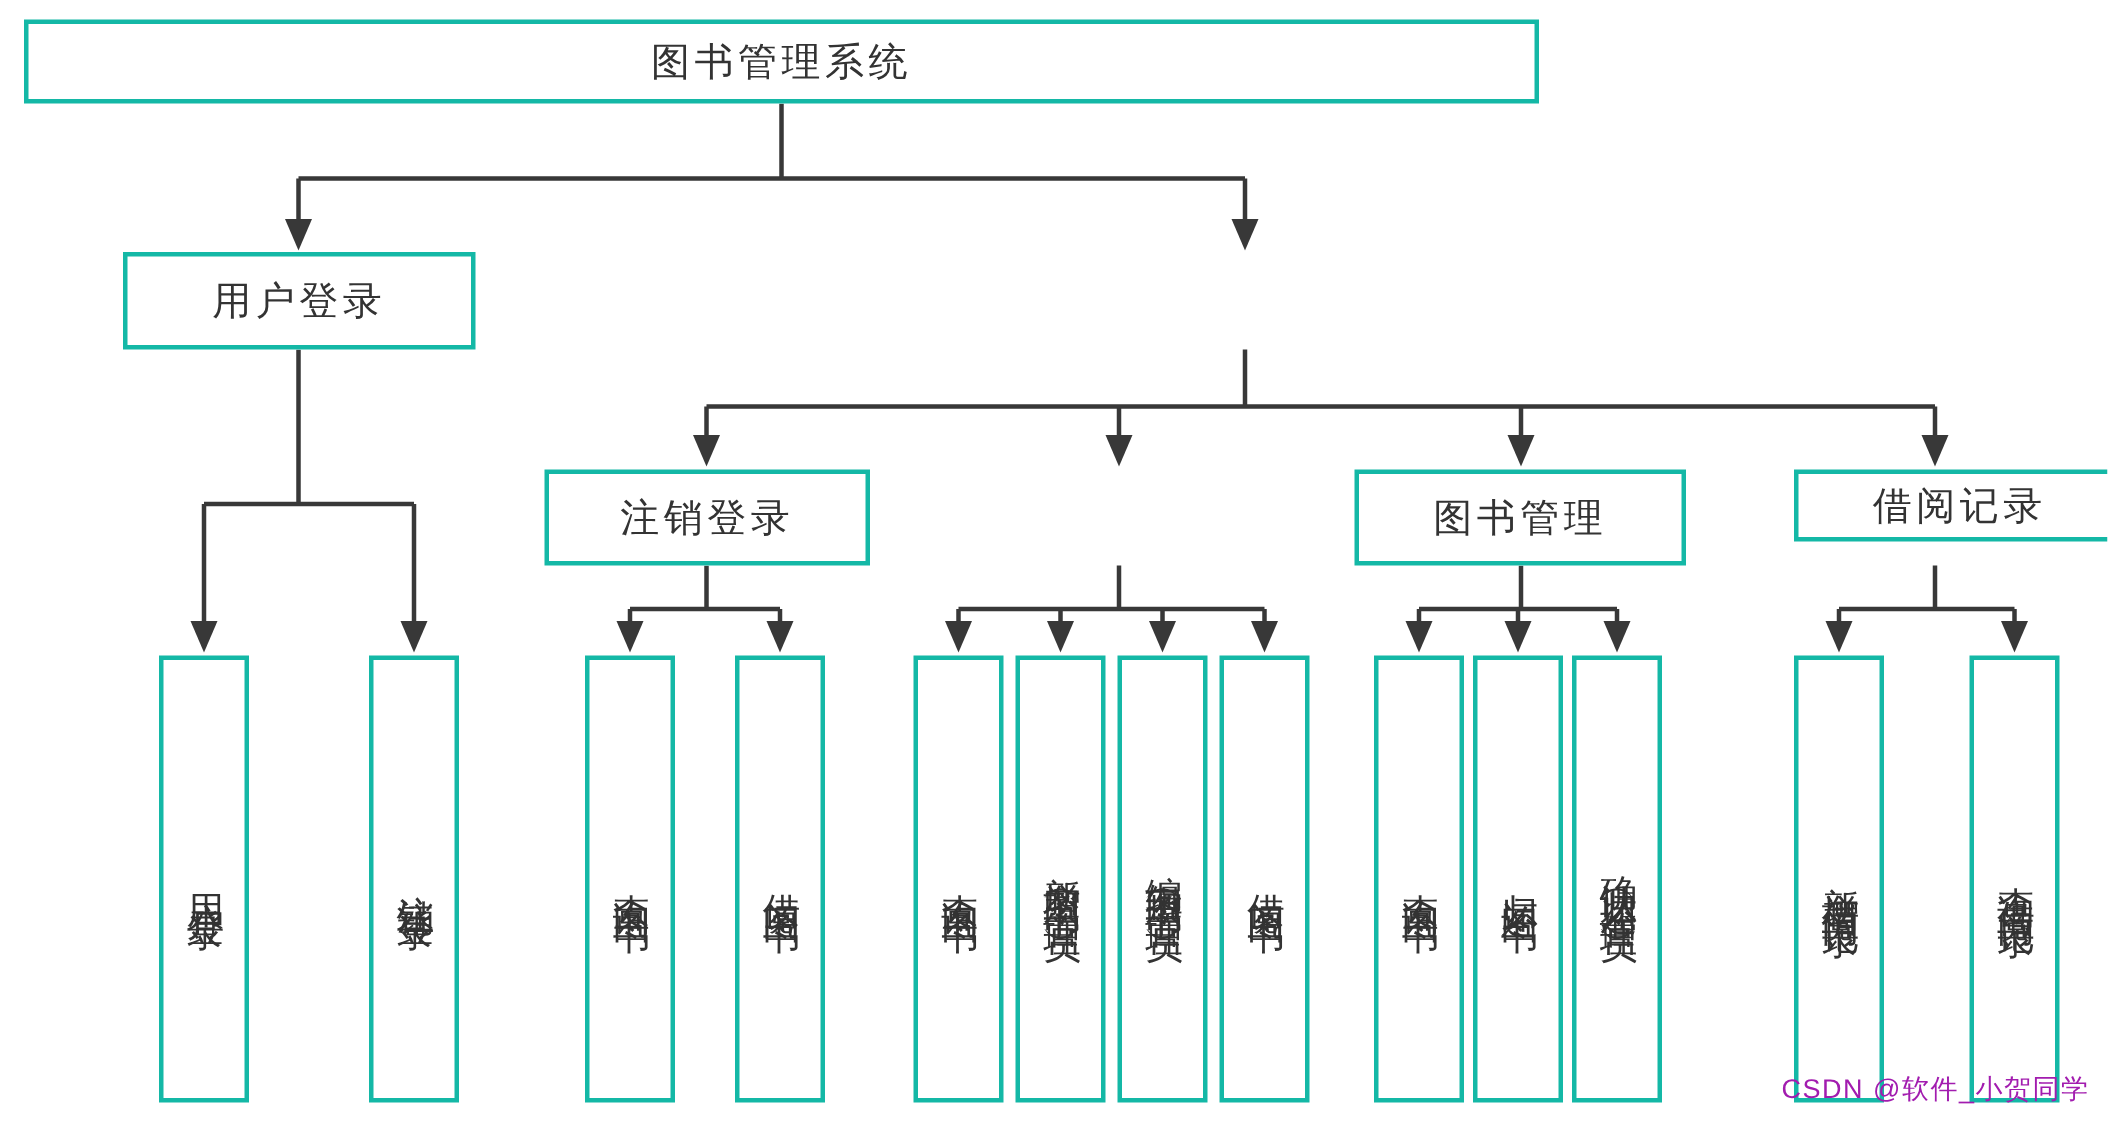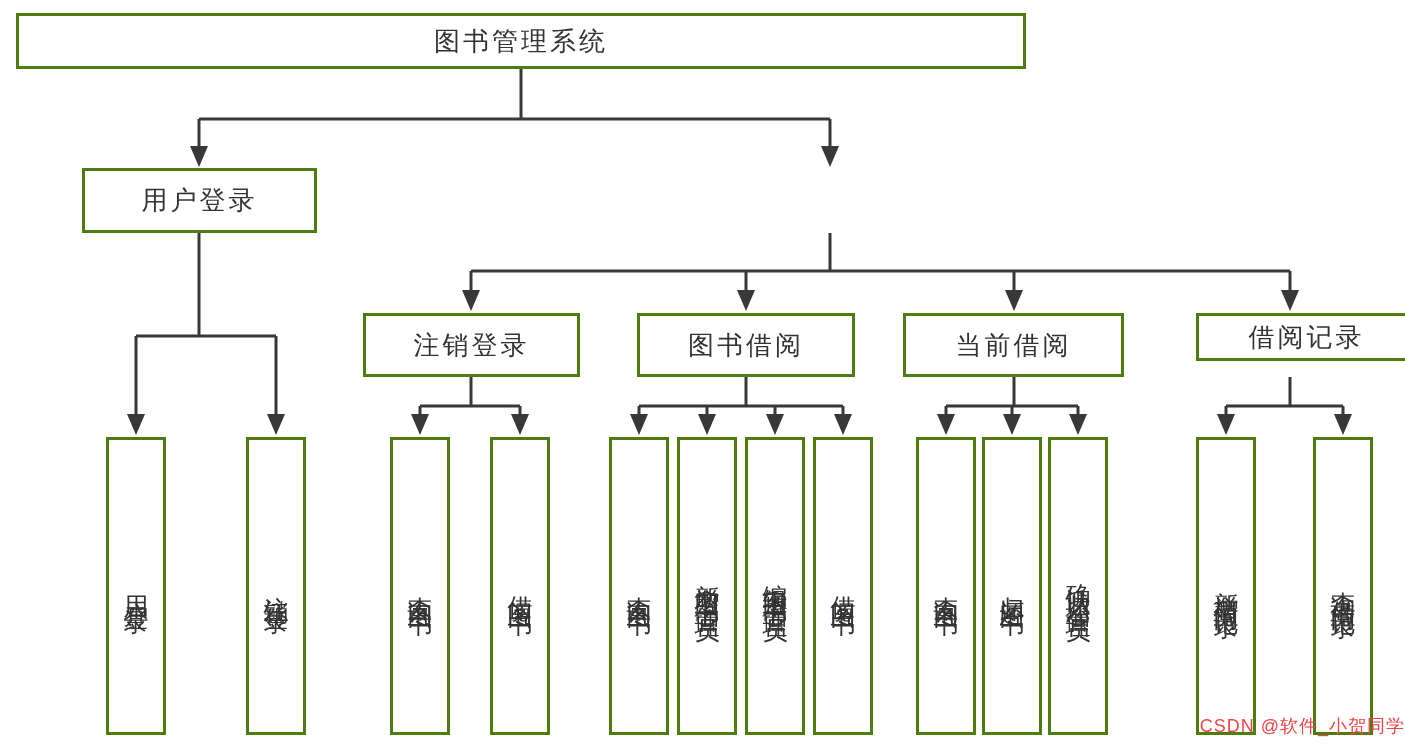--- a/index.html
+++ b/index.html
@@ -7,21 +7,21 @@
     position:relative;
     width:1405px;height:747px;
     background:#ffffff;
     font-family:"Liberation Sans", sans-serif;
     color:#333333;
     overflow:hidden;
   }
   .box{
     position:absolute;
     box-sizing:border-box;
-    border:3px solid #4d7c0f;
+    border:3px solid #14b8a6;
     background:#ffffff;
     display:flex;
     align-items:center;
     justify-content:center;
     z-index:2;
   }
   .box.h{
     font-size:26px;
     letter-spacing:3px;
     white-space:nowrap;
@@ -35,24 +35,24 @@
   .connectors{
     position:absolute;
     left:0;top:0;
     width:1405px;height:747px;
     z-index:1;
     pointer-events:none;
   }
   .watermark{
     position:absolute;
     top:714px;
-    right:0;
+    right:12px;
     font-size:18px;
     letter-spacing:1px;
-    color:#ef4444;
+    color:#a21caf;
     z-index:5;
     white-space:nowrap;
   }
 </style>
 </head>
 <body>
 
 <div class="stage">
 
   <svg class="connectors" viewBox="0 0 1405 747" xmlns="http://www.w3.org/2000/svg" aria-hidden="true">
@@ -96,22 +96,21 @@
       <use href="#arr" x="1226" y="435"></use>
       <use href="#arr" x="1343" y="435"></use>
     </g>
   </svg>
 
   <div class="box h" style="left:16px;top:13px;width:1010px;height:56px">图书管理系统</div>
 
   <div class="box h" style="left:82px;top:168px;width:235px;height:65px">用户登录</div>
 
   <div class="box h" style="left:363px;top:313px;width:217px;height:64px">注销登录</div>
-  <div class="box h" style="left:637px;top:313px;width:218px;height:64px">图书借阅</div>
-  <div class="box h" style="left:903px;top:313px;width:221px;height:64px">当前借阅</div>
+  <div class="box h" style="left:903px;top:313px;width:221px;height:64px">图书管理</div>
   <div class="box h" style="left:1196px;top:313px;width:221px;height:48px">借阅记录</div>
 
   <div class="box v" style="left:106px;top:437px;width:60px;height:298px">
     <span class="vtext">用户登录</span>
   </div>
   <div class="box v" style="left:246px;top:437px;width:60px;height:298px">
     <span class="vtext">注销登录</span>
   </div>
 
   <div class="box v" style="left:390px;top:437px;width:60px;height:298px">

